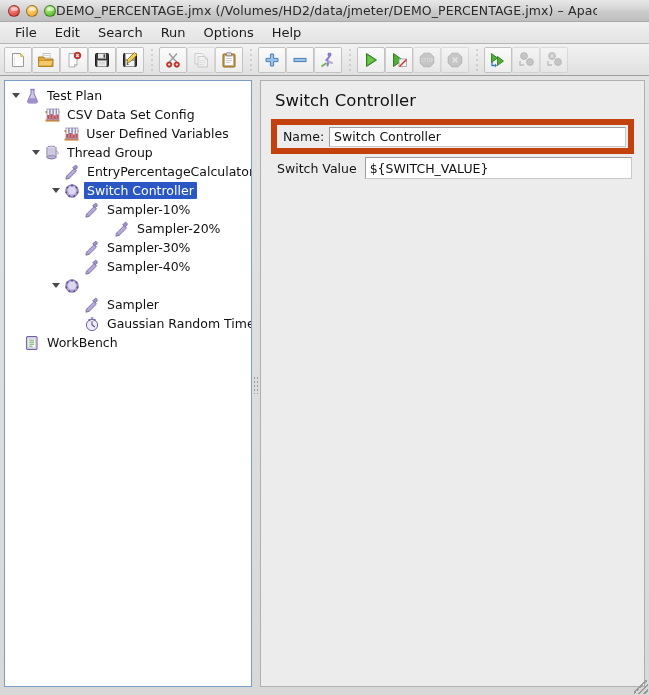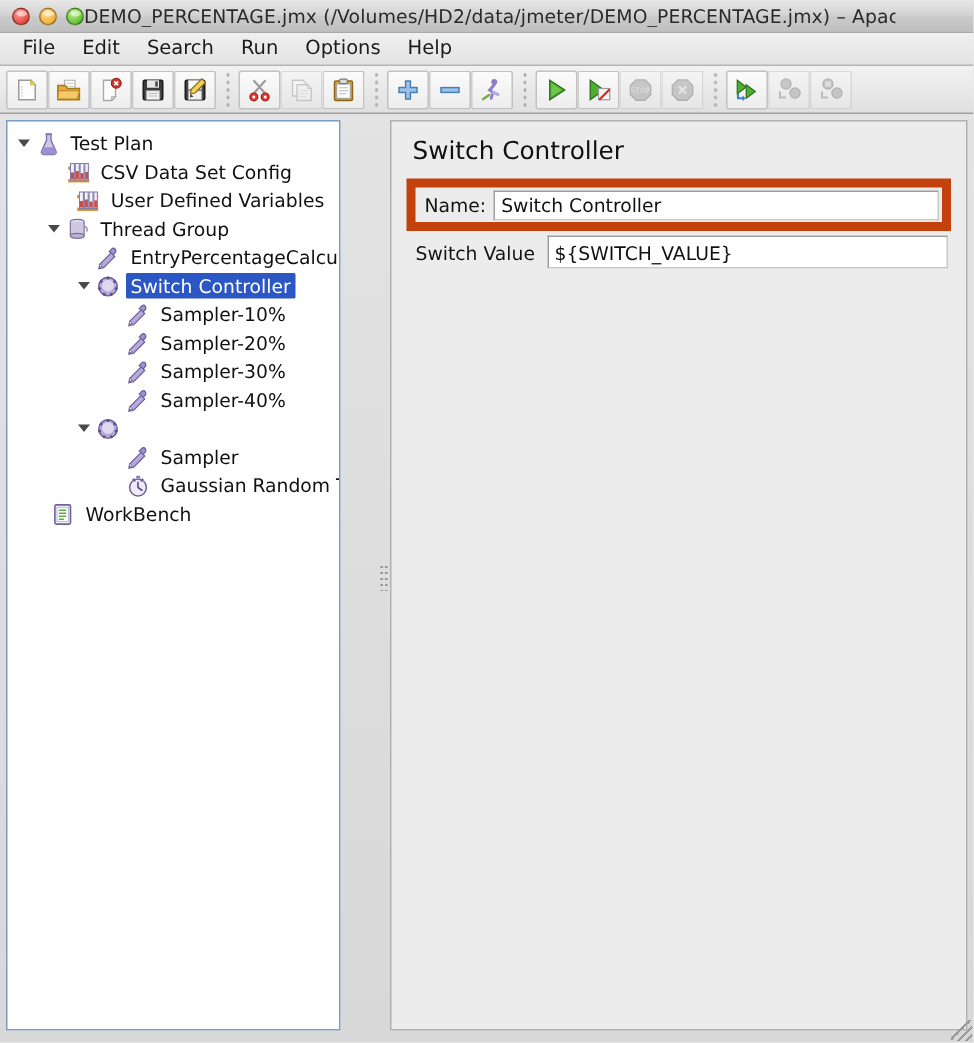--- a/index.html
+++ b/index.html
@@ -100,21 +100,21 @@
   .tb-btn svg { display: block; }
 
   
   #main {
     position: absolute; left: 0; top: 76px;
     width: 649px; height: 619px;
     box-sizing: border-box;
   }
   #tree-panel {
     position: absolute; left: 4px; top: 4px;
-    width: 223px; height: 607px;
+    width: 248px; height: 607px;
     background: #ffffff;
     border: 1px solid #7a9cc6;
     box-sizing: border-box;
     overflow: hidden;
   }
   #splitter {
     position: absolute; left: 252px; top: 4px;
     width: 8px; height: 607px;
   }
   #splitter-grip {
@@ -526,21 +526,21 @@
             <span class="twist"></span>
             <span class="ticon">
               <svg width="17" height="16" viewBox="0 0 17 16">
                 <path d="M12.3 1.5c1.3 1.3 1.3 2.2 0 3.5l-1.1 1.1-2.4-2.4 1.1-1.1c1.3-1.3 1.1-1.3 2.4-1.1z" fill="#a293cf" stroke="#6d5fa0" stroke-width="0.8"></path>
                 <path d="M10.1 4.6l2.4 2.4-7.4 7.4-3.2.8.8-3.2z" fill="#b8abd9" stroke="#6d5fa0" stroke-width="0.8"></path>
                 <path d="M2.6 11.9l-.6 2.3 2.3-.6z" fill="#fdfdfd" stroke="#6d5fa0" stroke-width="0.6"></path>
               </svg>
             </span>
             <span class="tlabel">Sampler-10%</span>
           </div>
-          <div class="tnode" style="padding-left: 64px;">
+          <div class="tnode" style="padding-left: 64px; margin-left: 30px;">
             <span class="twist"></span>
             <span class="ticon">
               <svg width="17" height="16" viewBox="0 0 17 16">
                 <path d="M12.3 1.5c1.3 1.3 1.3 2.2 0 3.5l-1.1 1.1-2.4-2.4 1.1-1.1c1.3-1.3 1.1-1.3 2.4-1.1z" fill="#a293cf" stroke="#6d5fa0" stroke-width="0.8"></path>
                 <path d="M10.1 4.6l2.4 2.4-7.4 7.4-3.2.8.8-3.2z" fill="#b8abd9" stroke="#6d5fa0" stroke-width="0.8"></path>
                 <path d="M2.6 11.9l-.6 2.3 2.3-.6z" fill="#fdfdfd" stroke="#6d5fa0" stroke-width="0.6"></path>
               </svg>
             </span>
             <span class="tlabel">Sampler-20%</span>
           </div>
@@ -602,21 +602,21 @@
             <span class="ticon">
               <svg width="17" height="16" viewBox="0 0 17 16">
                 <circle cx="8" cy="9" r="5.6" fill="#efecf8" stroke="#6f639e" stroke-width="1"></circle>
                 <path d="M8 5.6V9l2.6 1.8" stroke="#5a4e8b" stroke-width="1.1" fill="none" stroke-linecap="round"></path>
                 <path d="M4.6 3.2l1.6 1.6M11.4 3.2l-1.6 1.6" stroke="#6f639e" stroke-width="1.3"></path>
                 <rect x="6.8" y="1.2" width="2.6" height="1.5" fill="#8b7cc0"></rect>
               </svg>
             </span>
             <span class="tlabel">Gaussian Random Timer</span>
           </div>
-          <div class="tnode" style="padding-left: 14px; align-items: center;">
+          <div class="tnode" style="padding-left: 4px; align-items: center;">
             <span class="twist"></span>
             <span class="ticon">
               <svg width="17" height="16" viewBox="0 0 17 16">
                 <rect x="2.6" y="1.6" width="10.4" height="12.8" rx="1" fill="#f7f7f7" stroke="#6f639e" stroke-width="1.1"></rect>
                 <rect x="4" y="3.2" width="7.6" height="9.6" fill="#ffffff" stroke="#b7b0cf" stroke-width="0.6"></rect>
                 <g stroke="#5faa4f" stroke-width="1">
                   <line x1="5.2" y1="5.2" x2="10.2" y2="5.2"></line>
                   <line x1="5.2" y1="7.2" x2="10.2" y2="7.2"></line>
                   <line x1="5.2" y1="9.2" x2="10.2" y2="9.2"></line>
                   <line x1="5.2" y1="11.2" x2="8.6" y2="11.2"></line>

